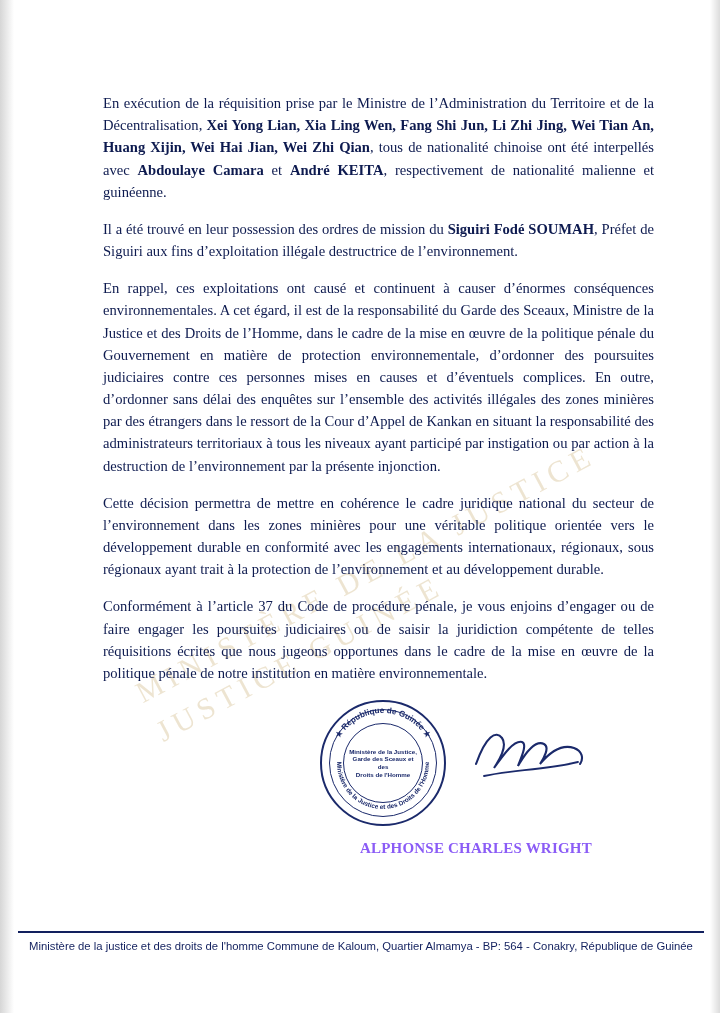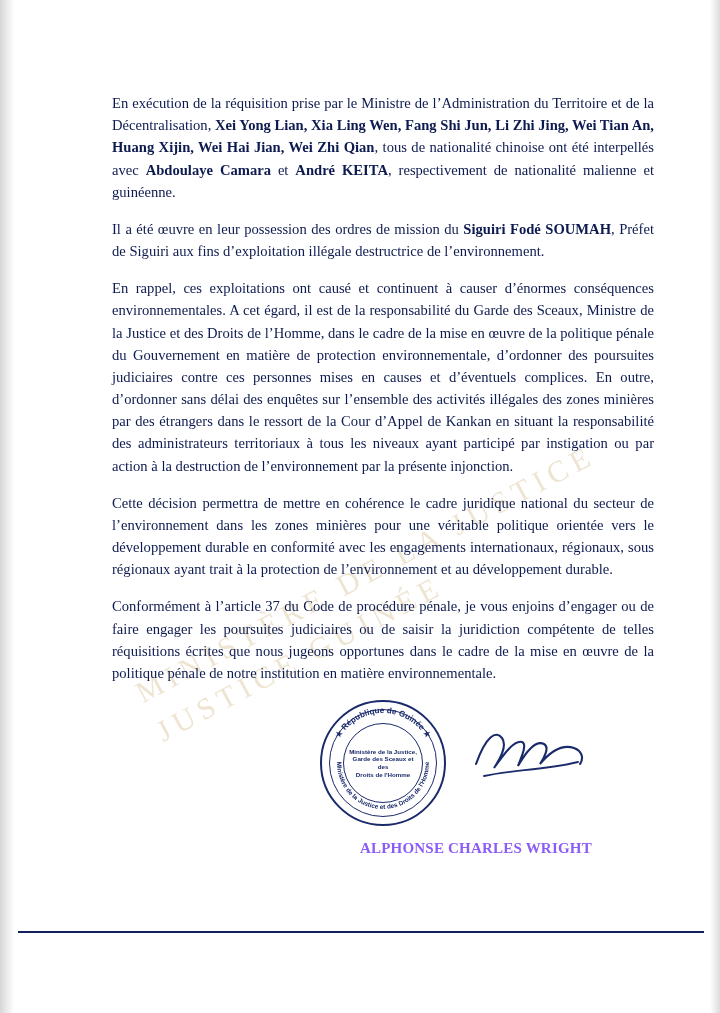--- a/index.html
+++ b/index.html
@@ -43,21 +43,21 @@
     left: 98px;
     top: 92px;
     width: 556px;
     color: #0d1a4f;
     font-size: 14.6px;
     line-height: 1.52;
     text-align: justify;
     text-justify: inter-word;
   }
   .para {
-    margin: 0 0 15px 14px;
+    margin: 0 0 15px 5px;
     text-indent: 0;
   }
   b, .b {
     font-weight: bold;
   }
   
   .watermark {
     position: absolute;
     left: 150px;
     top: 560px;
@@ -182,21 +182,21 @@
 
 <div class="page">
 
   <div class="watermark">
     <div class="wm-line">MINISTÈRE DE LA JUSTICE</div>
     <div class="wm-line">JUSTICE GUINÉE</div>
   </div>
 
   <div class="body-text">
     <p class="para"><span>En exécution de la réquisition prise par le Ministre de l’Administration du Territoire et de la Décentralisation, </span><b>Xei Yong Lian, Xia Ling Wen, Fang Shi Jun, Li Zhi Jing, Wei Tian An, Huang Xijin, Wei Hai Jian, Wei Zhi Qian</b><span>, tous de nationalité chinoise ont été interpellés avec </span><b>Abdoulaye Camara</b><span> et </span><b>André KEITA</b><span>, respectivement de nationalité malienne et guinéenne.</span></p>
-    <p class="para"><span>Il a été œuvre en leur possession des ordres de mission du </span><b>Siguiri Fodé SOUMAH</b><span>, Préfet de Siguiri aux fins d’exploitation illégale destructrice de l’environnement.</span></p>
+    <p class="para"><span>Il a été trouvé en leur possession des ordres de mission du </span><b>Siguiri Fodé SOUMAH</b><span>, Préfet de Siguiri aux fins d’exploitation illégale destructrice de l’environnement.</span></p>
     <p class="para"><span>En rappel, ces exploitations ont causé et continuent à causer d’énormes conséquences environnementales. A cet égard, il est de la responsabilité du Garde des Sceaux, Ministre de la Justice et des Droits de l’Homme, dans le cadre de la mise en œuvre de la politique pénale du Gouvernement en matière de protection environnementale, d’ordonner des poursuites judiciaires contre ces personnes mises en causes et d’éventuels complices. En outre, d’ordonner sans délai des enquêtes sur l’ensemble des activités illégales des zones minières par des étrangers dans le ressort de la Cour d’Appel de Kankan en situant la responsabilité des administrateurs territoriaux à tous les niveaux ayant participé par instigation ou par action à la destruction de l’environnement par la présente injonction.</span></p>
     <p class="para"><span>Cette décision permettra de mettre en cohérence le cadre juridique national du secteur de l’environnement dans les zones minières pour une véritable politique orientée vers le développement durable en conformité avec les engagements internationaux, régionaux, sous régionaux ayant trait à la protection de l’environnement et au développement durable.</span></p>
     <p class="para"><span>Conformément à l’article 37 du Code de procédure pénale, je vous enjoins d’engager ou de faire engager les poursuites judiciaires ou de saisir la juridiction compétente de telles réquisitions écrites que nous jugeons opportunes dans le cadre de la mise en œuvre de la politique pénale de notre institution en matière environnementale.</span></p>
   </div>
 
   <div class="sig-area">
 
     <div class="stamp">
       <div class="stamp-ring"></div>
       <div class="stamp-ring2"></div>
@@ -227,15 +227,16 @@
         <path d="M14,58 C40,52 74,52 108,44" fill="none" stroke="#1b2a6b" stroke-width="1.8" stroke-linecap="round"></path>
       </svg>
     </div>
 
   </div>
 
   <div class="sig-name">ALPHONSE CHARLES WRIGHT</div>
 
   <div class="footer-rule"></div>
   <div class="footer">
+    <div>Ministère de la justice et des droits de l'homme Commune de Kaloum, Quartier Almamya - BP: 564 - Conakry, République de Guinée</div>
   </div>
 
 </div>
 
 </body></html>

